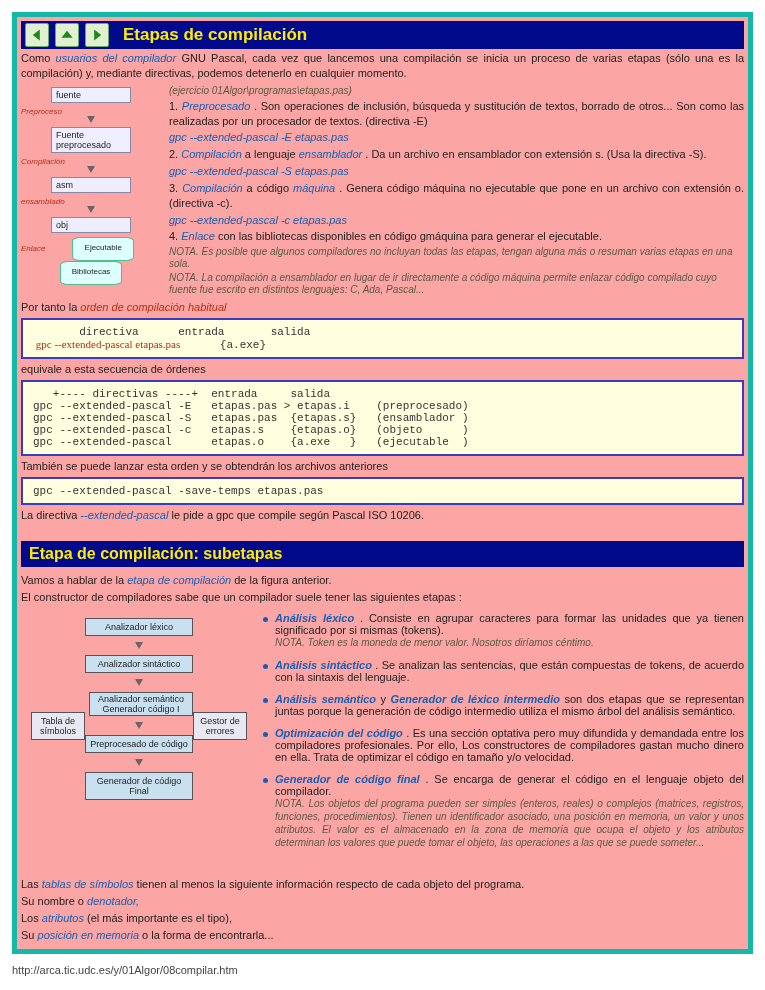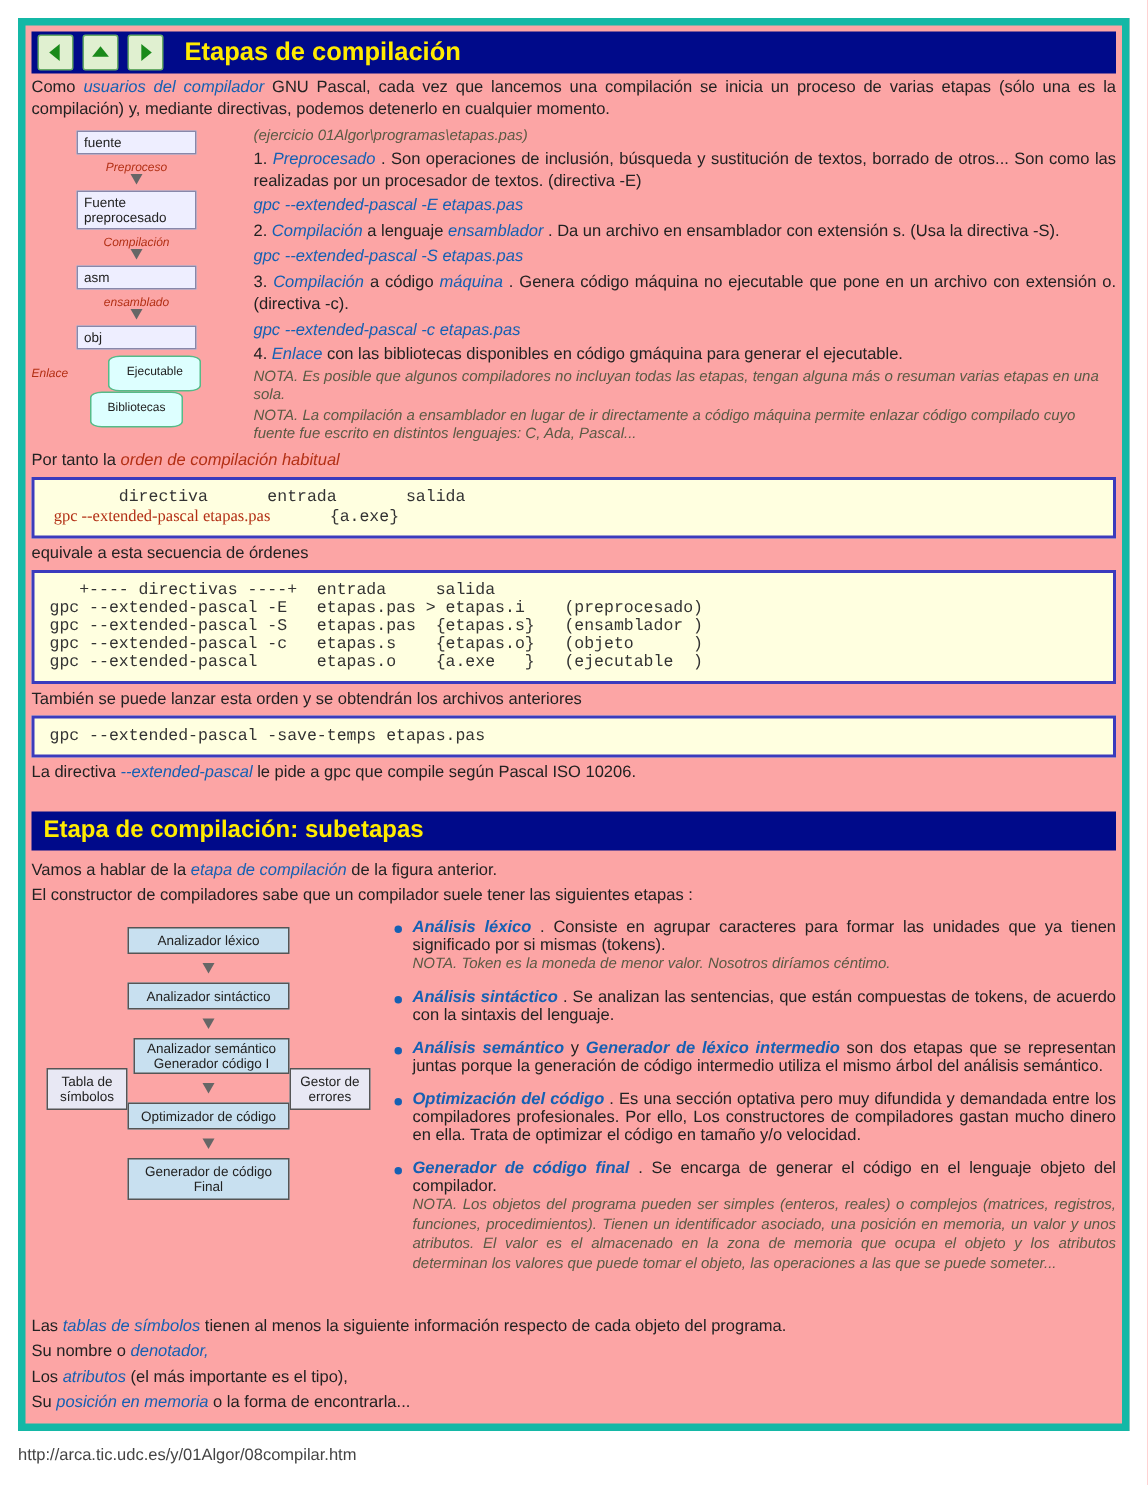--- a/index.html
+++ b/index.html
@@ -14,21 +14,21 @@
   .em-blue-b{color:#1560b3;font-style:italic;font-weight:bold}
   .em-red{color:#b33015;font-style:italic}
   .note{color:#5a5a44;font-style:italic;font-size:10px;line-height:1.2}
   .cmd{color:#1560b3;font-style:italic}
   .just{text-align:justify}
   .codebox{background:#ffffe0;border:2px solid #3b3bbd;padding:6px 10px;font-family:"Courier New",monospace;font-size:11px;white-space:pre;color:#333;margin:3px 0;overflow:hidden}
   .codebox .red{color:#b33015;font-family:Verdana}
   .row{display:flex;align-items:flex-start}
   .dcol{flex:0 0 140px;padding-right:8px}
   .dbox{border:1px solid #88a;background:#eef;font-size:9px;padding:2px 4px;margin:4px auto;width:70px}
-  .redlbl{color:#b33015;font-size:8px;font-style:italic;text-align:center}
+  .redlbl{color:#b33015;font-size:8px;font-style:italic;text-align:left}
   .cyl{width:60px;height:22px;border:1px solid #5b8;border-radius:8px/4px;background:#dff;margin:0 auto;font-size:8px;text-align:center;line-height:20px}
   .fig2{border:1px solid #555;background:#c8e0f0;font-size:9px;text-align:center;padding:3px;width:100px;margin:6px 0}
   .fig2-wrap{flex:0 0 205px;padding:6px 14px 6px 10px}
   .sidebox{border:1px solid #555;background:#e8e8f4;font-size:9px;text-align:center;padding:3px;width:46px}
   .bul{list-style:none;margin:0;padding:0}
   .bul li{position:relative;padding-left:14px;margin-bottom:10px;text-align:justify}
   .bul li::before{content:"";position:absolute;left:2px;top:5px;width:5px;height:5px;background:#1560b3;border-radius:50%}
   .footer{margin-top:10px;font-size:11px;color:#444}
   .arrow-down{width:0;height:0;border-left:4px solid transparent;border-right:4px solid transparent;border-top:7px solid #666;margin:0 auto}
 </style>
@@ -118,21 +118,21 @@
         <div style="flex:0 0 48px;margin-top:100px">
             <div class="sidebox">Tabla de símbolos</div>
           </div>
         <div style="flex:1;display:flex;flex-direction:column;align-items:flex-end">
           <div class="fig2">Analizador léxico</div>
             <div class="arrow-down"></div>
           <div class="fig2">Analizador sintáctico</div>
             <div class="arrow-down"></div>
           <div class="fig2" style="padding:1px"><span>Analizador semántico</span><br><span>Generador código I</span></div>
             <div class="arrow-down"></div>
-          <div class="fig2">Optimizador de código</div>
+          <div class="fig2">Preprocesado de código</div>
             <div class="arrow-down"></div>
           <div class="fig2">Generador de código Final</div>
         </div>
         <div style="flex:0 0 48px;margin-top:100px">
             <div class="sidebox">Gestor de errores</div>
           </div>
       </div>
     </div>
     <div style="flex:1;padding-top:6px">
       <ul class="bul">

